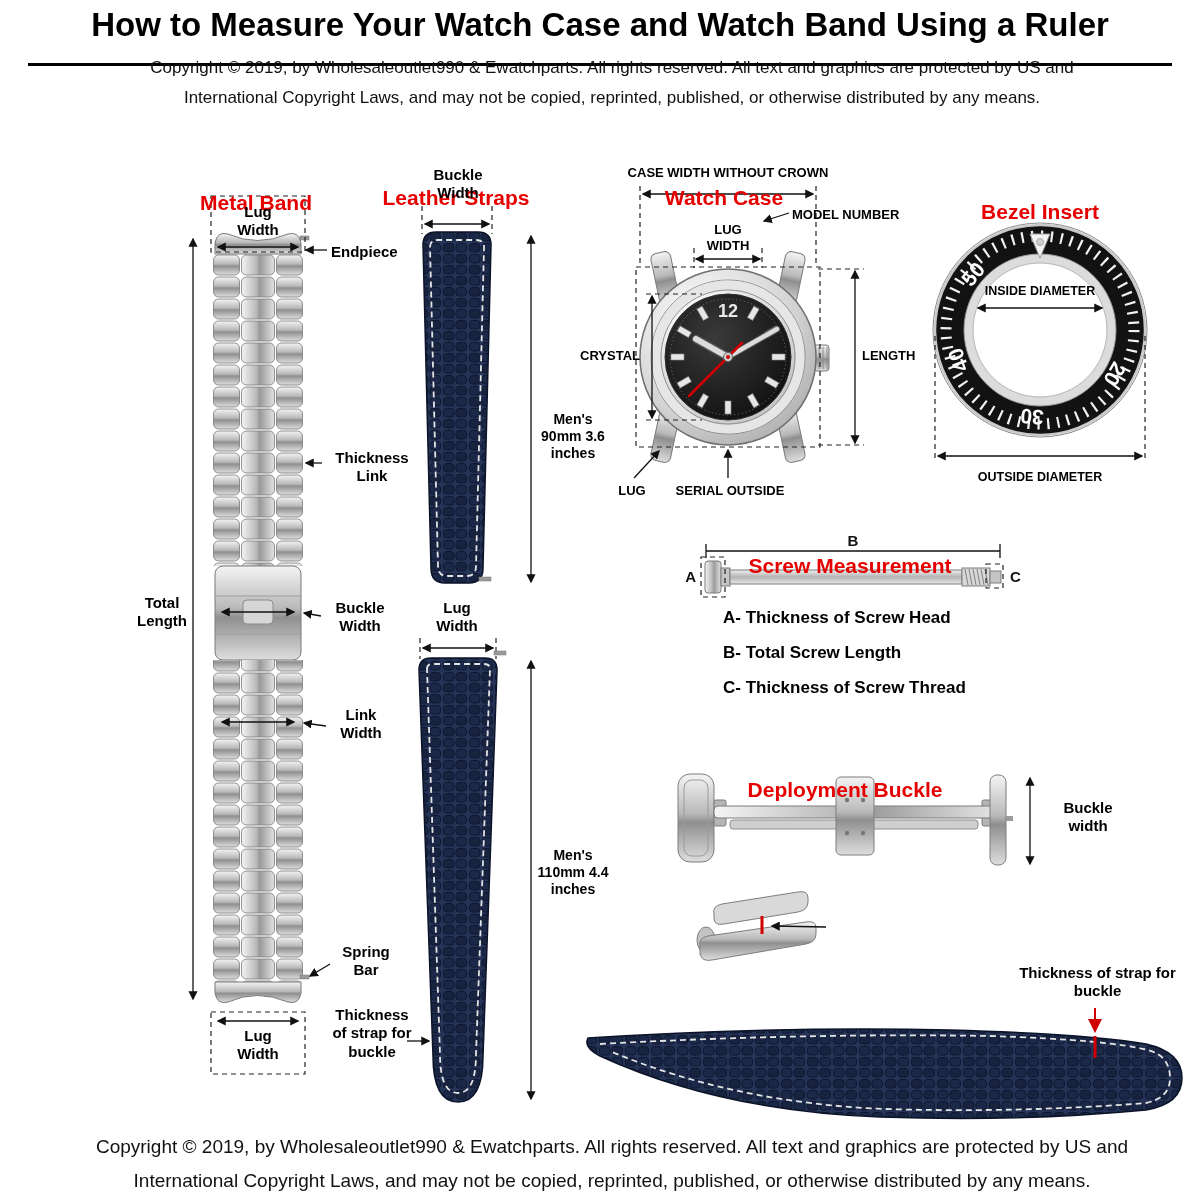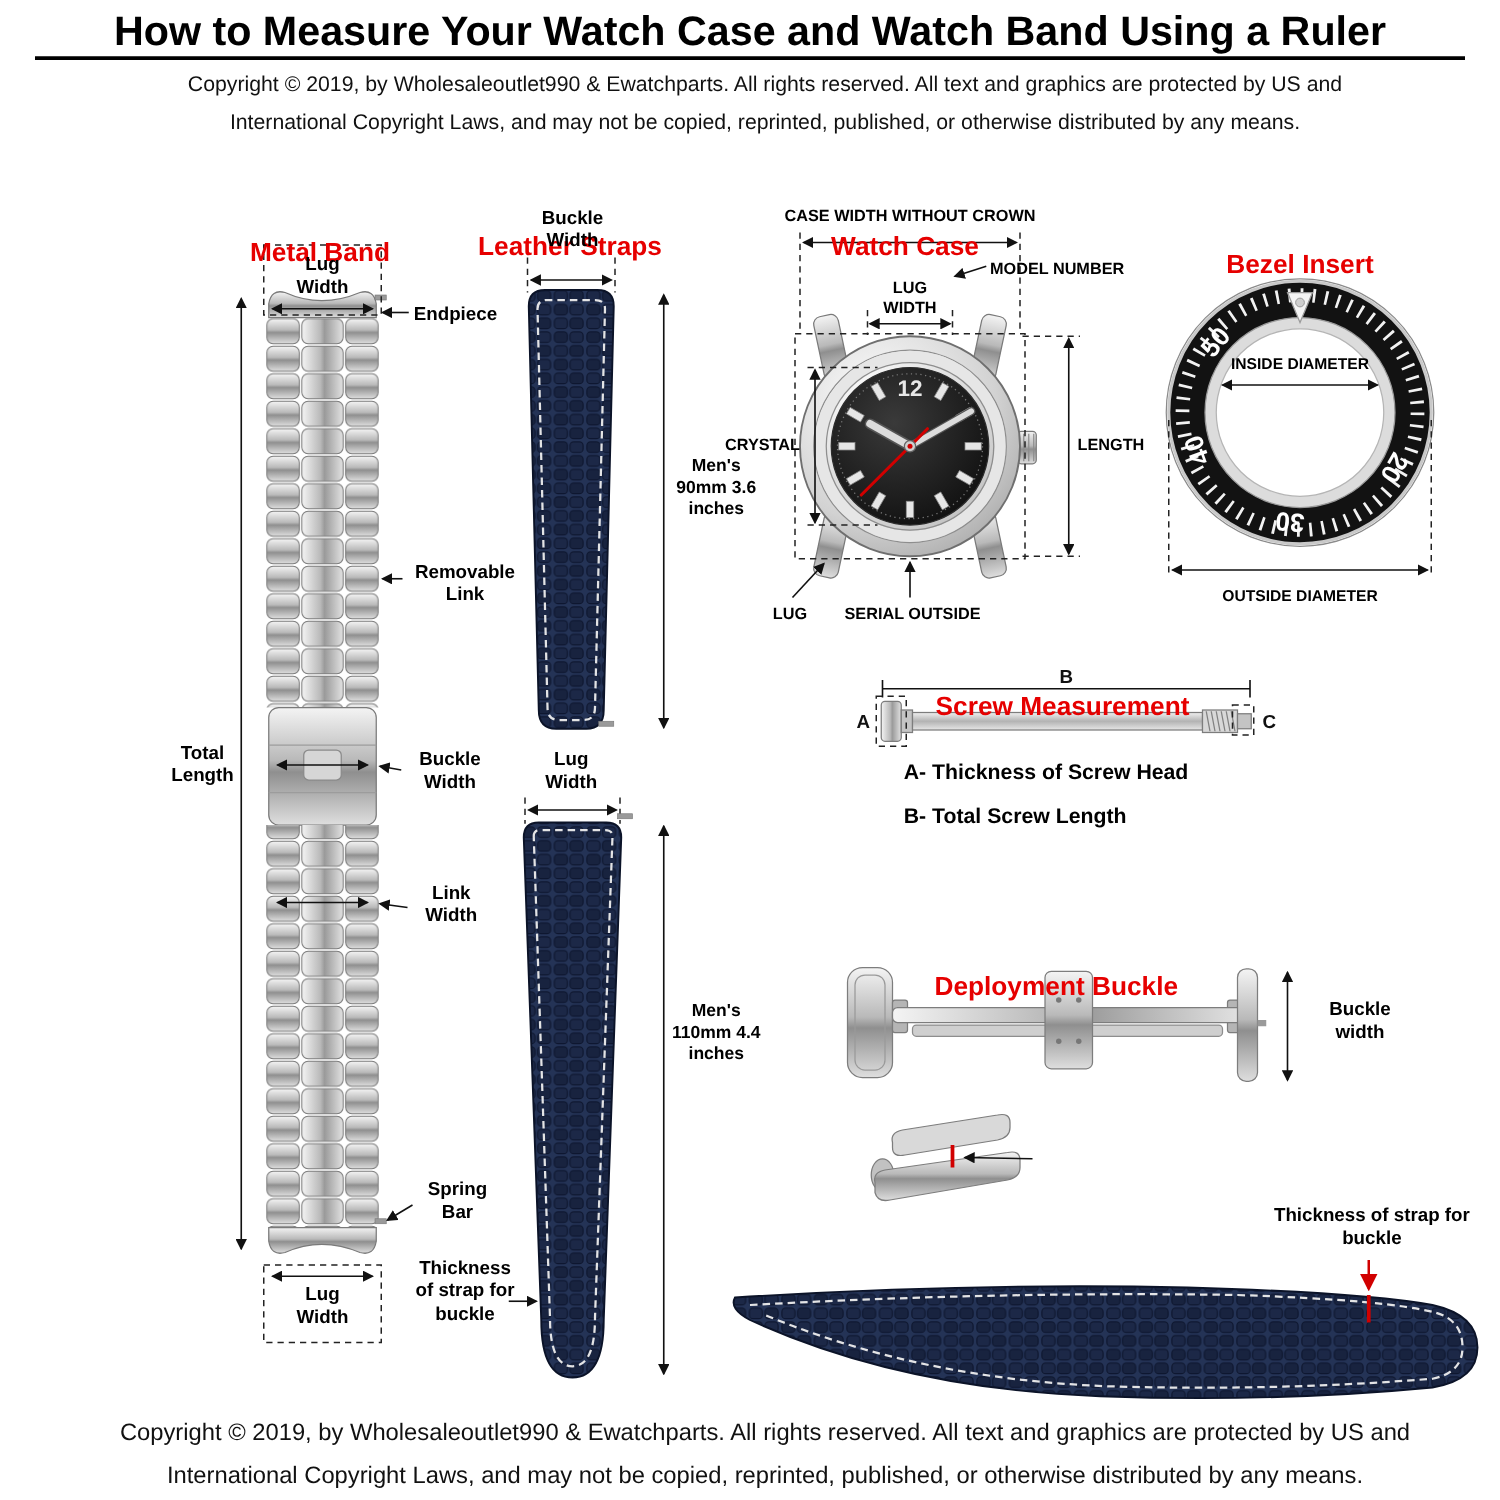--- a/index.html
+++ b/index.html
@@ -1,28 +1,28 @@
 <!DOCTYPE html>
 <html><head>
 <meta charset="utf-8">
 <style>
   * { margin:0; padding:0; box-sizing:border-box; }
   html,body { background:#ffffff; font-family:"Liberation Sans", sans-serif; }
   .canvas { position:relative; width:1200px; height:1200px; background:#fff; overflow:hidden; }
   .art { position:absolute; left:0; top:0; }
   .title { position:absolute; left:28px; right:28px; top:6px; text-align:center;
            font-size:33px; font-weight:bold; color:#000;
-           border-bottom:3px solid #000; padding-bottom:1px; }
+           border-bottom:3px solid #000; padding-bottom:19px; }
   .copy { position:absolute; left:0; right:0; text-align:center; font-size:17px; color:#111;margin-left:24px; }
   .copy.big { font-size:19px; }
   .heading { position:absolute; color:#e60000; font-weight:bold; font-size:21px; text-align:center;margin-top:48px; }
   .lbl { position:absolute; font-weight:bold; font-size:15px; line-height:1.22; color:#000000; text-align:center; }
   .sm  { font-size:13px; line-height:1.25; }
   .xs  { font-size:12.5px; }
-  .f14 { font-size:14px; }
+  .f14 { font-size:14px;margin-top:47px; }
   .big17 { font-size:17px; text-align:left; }
   .tl { text-align:left; }
   .tr { text-align:right; }
   svg text { font-family:"Liberation Sans", sans-serif; }
   .dash { fill:none; stroke:#222; stroke-width:1.2; stroke-dasharray:5 4; }
   .dim  { stroke:#111; stroke-width:1.3; fill:none; }
   .stitch { fill:none; stroke:#eeeeee; stroke-width:1.8; stroke-dasharray:6 4; opacity:.95; }
 </style>
 </head>
 <body>
@@ -258,21 +258,21 @@
 
   <div class="heading" style="left:176px; top:143px; width:160px">Metal Band</div>
   <div class="heading" style="left:346px; top:138px; width:220px">Leather Straps</div>
   <div class="heading" style="left:614px; top:138px; width:220px">Watch Case</div>
   <div class="heading" style="left:930px; top:152px; width:220px">Bezel Insert</div>
   <div class="heading" style="left:695px; top:730px; width:300px">Deployment Buckle</div>
   <div class="heading" style="left:710px; top:506px; width:280px">Screw Measurement</div>
 
   <div class="lbl" style="left:227px; top:203px; width:62px">Lug Width</div>
   <div class="lbl tl" style="left:331px; top:243px; width:100px">Endpiece</div>
-  <div class="lbl" style="left:322px; top:449px; width:100px">Removable Link</div>
+  <div class="lbl" style="left:322px; top:449px; width:100px">Thickness Link</div>
   <div class="lbl" style="left:134px; top:594px; width:56px">Total Length</div>
   <div class="lbl" style="left:324px; top:599px; width:72px">Buckle Width</div>
   <div class="lbl" style="left:329px; top:706px; width:64px">Link Width</div>
   <div class="lbl" style="left:334px; top:943px; width:64px">Spring Bar</div>
   <div class="lbl" style="left:227px; top:1027px; width:62px">Lug Width</div>
 
   <div class="lbl" style="left:426px; top:166px; width:64px">Buckle Width</div>
   <div class="lbl f14" style="left:535px; top:364px; width:76px">Men's 90mm 3.6 inches</div>
   <div class="lbl" style="left:424px; top:599px; width:66px">Lug Width</div>
   <div class="lbl f14" style="left:535px; top:800px; width:76px">Men's 110mm 4.4 inches</div>
@@ -284,20 +284,21 @@
   <div class="lbl sm tr" style="left:574px; top:348px; width:66px">CRYSTAL</div>
   <div class="lbl sm tl" style="left:862px; top:348px; width:70px">LENGTH</div>
   <div class="lbl sm" style="left:610px; top:483px; width:44px">LUG</div>
   <div class="lbl sm" style="left:670px; top:483px; width:120px">SERIAL OUTSIDE</div>
 
   <div class="lbl xs" style="left:972px; top:284px; width:136px">INSIDE DIAMETER</div>
   <div class="lbl xs" style="left:968px; top:470px; width:144px">OUTSIDE DIAMETER</div>
 
   <div class="lbl big17" style="left:723px; top:608px; width:320px">A- Thickness of Screw Head</div>
   <div class="lbl big17" style="left:723px; top:643px; width:320px">B- Total Screw Length</div>
+  <div class="lbl big17" style="left:723px; top:678px; width:320px">C- Thickness of Screw Thread</div>
 
   <div class="lbl" style="left:1048px; top:799px; width:80px">Buckle width</div>
 
   <div class="lbl" style="left:1015px; top:964px; width:165px">Thickness of strap for buckle</div>
 
   <div class="copy big" style="top:1136px">Copyright  © 2019, by Wholesaleoutlet990 &amp; Ewatchparts. All rights reserved. All text and graphics are protected by US and</div>
   <div class="copy big" style="top:1170px">International Copyright Laws, and may not be copied, reprinted, published, or otherwise distributed by any  means.</div>
 
 </div>
 

